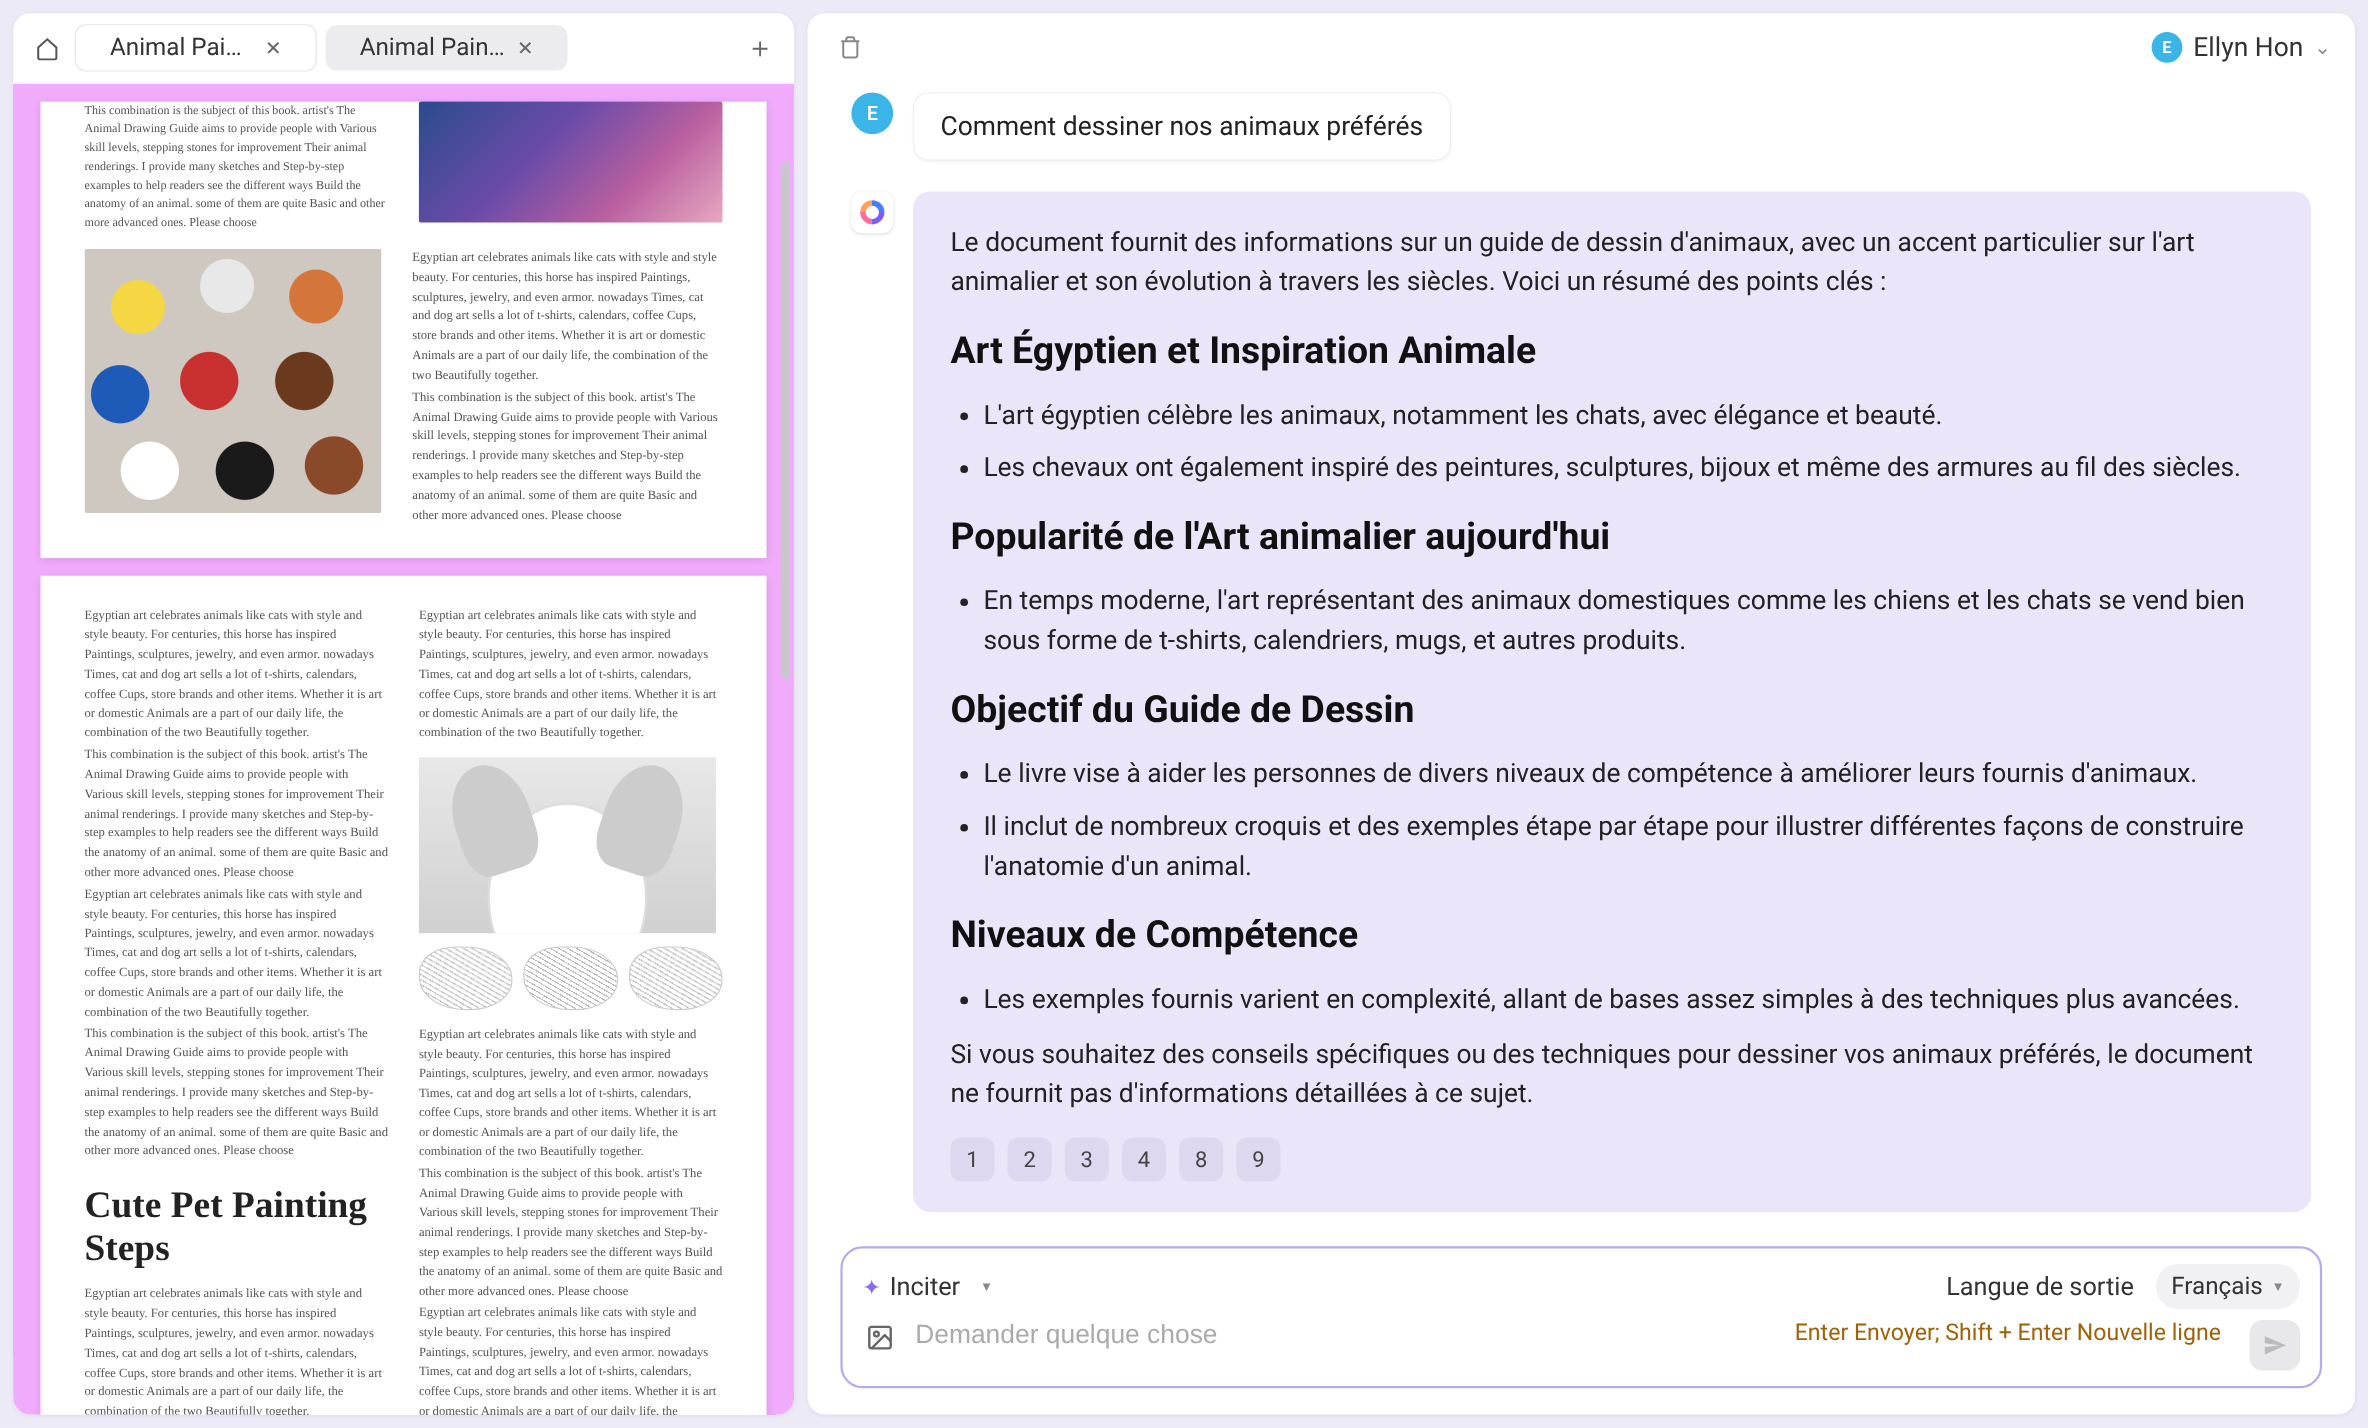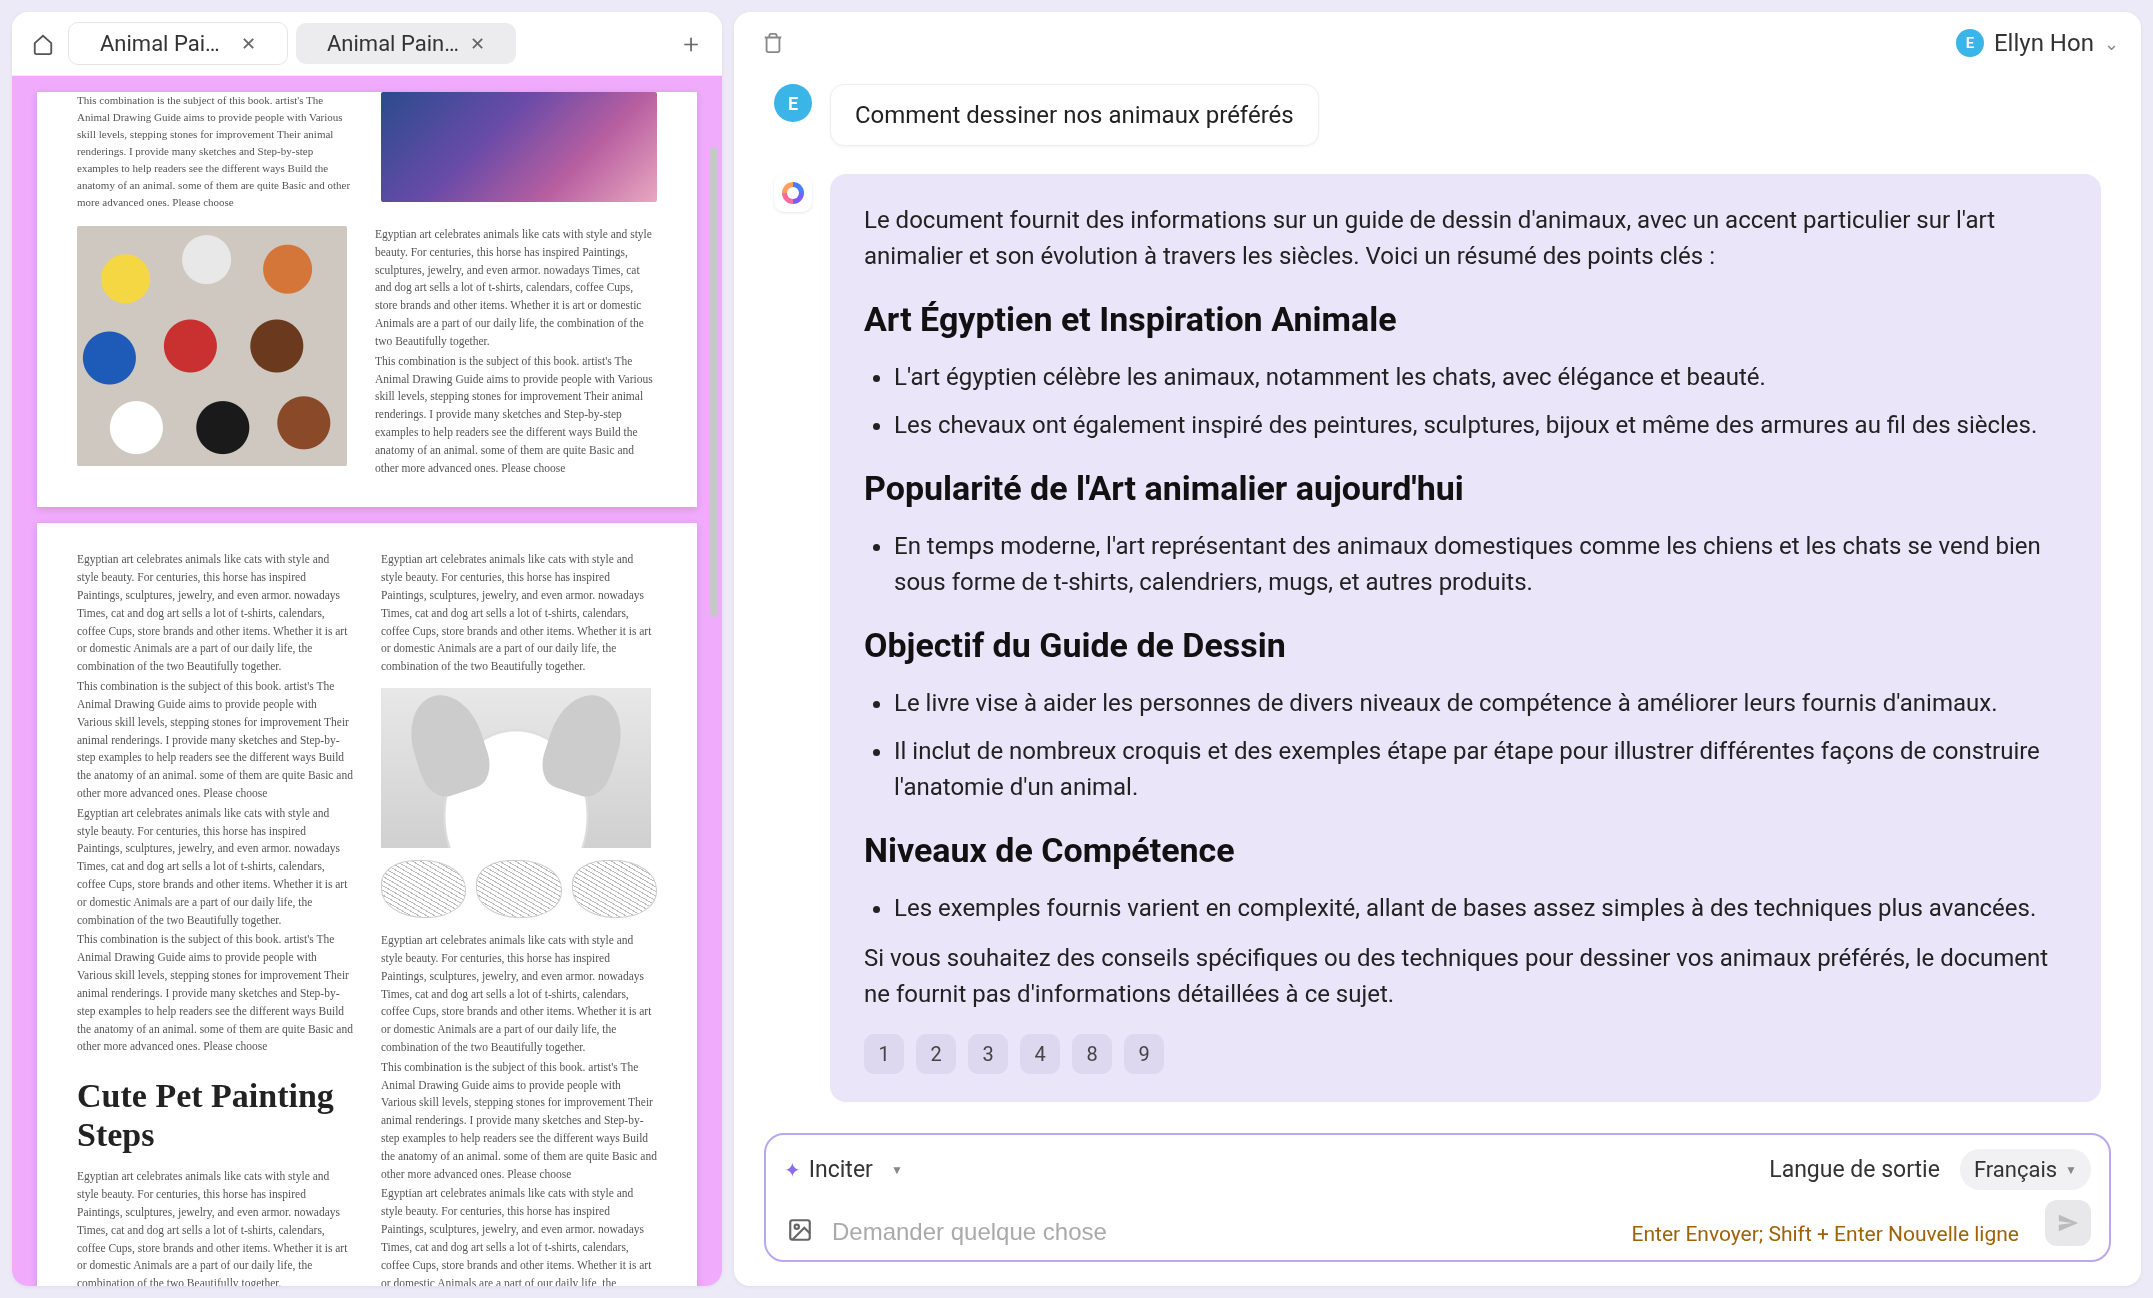--- a/index.html
+++ b/index.html
@@ -75,21 +75,21 @@
 
 
 .prompt-wrap{margin:0 30px 24px;border:2px solid #b8a8ee;border-radius:20px;background:#fff;padding:14px 18px}
 .prompt-top{display:flex;align-items:center;gap:8px;margin-bottom:10px}
 .sparkle{color:#8a6be8;font-size:20px}
 .inciter{font-size:23px;color:#333;display:flex;align-items:center;gap:18px;cursor:pointer}
 .lang-label{margin-left:auto;font-size:23px;color:#333}
 .lang-sel{background:#f1f1f3;border-radius:20px;padding:8px 14px;font-size:22px;color:#333;display:flex;align-items:center;gap:8px;cursor:pointer;margin-left:12px}
 .tri{font-size:12px;color:#888}
 
-.prompt-row{display:flex;align-items:flex-end;gap:16px}
+.prompt-row{display:flex;align-items:flex-start;gap:16px}
 .img-btn{width:32px;height:32px;color:#666;cursor:pointer;display:flex;align-items:center;justify-content:center}
 .prompt-input{flex:1;border:none;outline:none;font-size:24px;color:#333;background:transparent}
 .prompt-input::placeholder{color:#aaa}
 .hint{font-size:21px;color:#a16207}
 .send-btn{width:46px;height:46px;background:#e8e8ea;border-radius:12px;display:flex;align-items:center;justify-content:center;color:#fff;cursor:pointer;margin-left:10px}
 </style>
 </head>
 <body>
 
 <div class="app">

